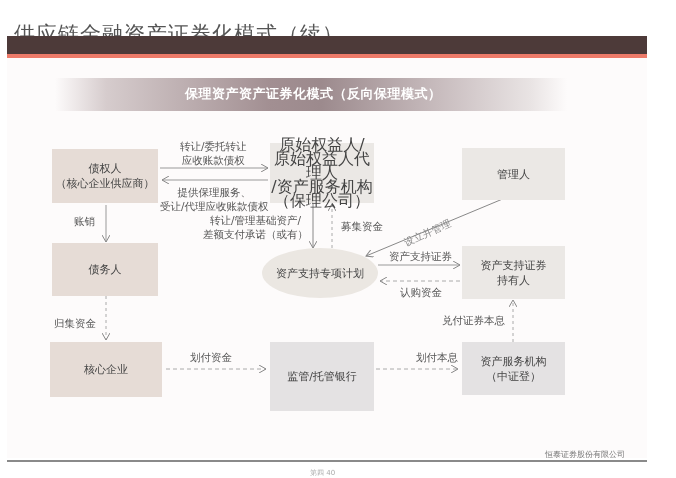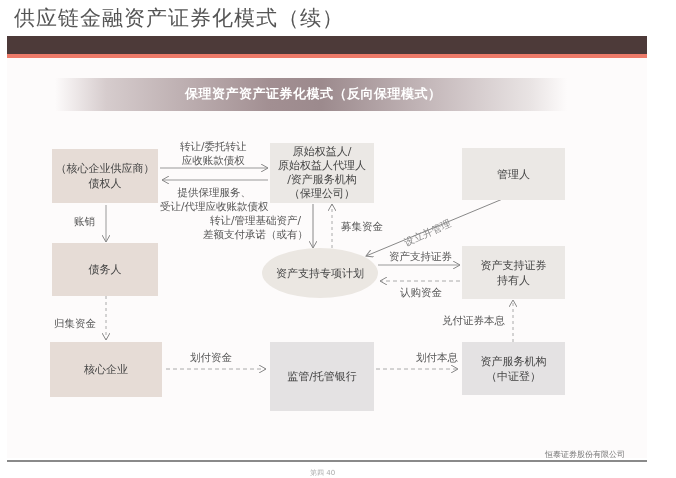--- a/index.html
+++ b/index.html
@@ -1,18 +1,18 @@
 <!DOCTYPE html>
 <html><head>
   <meta charset="utf-8">
   <style>
     html, body { margin: 0; padding: 0; background: #ffffff; }
     body { width: 676px; height: 478px; position: relative; overflow: hidden;
            font-family: "DejaVu Sans", sans-serif; color: #444; }
-    .page-title { position: absolute; left: 14px; top: 4px; font-size: 21px; color: #555; letter-spacing: 1px; white-space: nowrap; }
+    .page-title { position: absolute; left: 14px; top: 20px; font-size: 21px; color: #555; letter-spacing: 1px; white-space: nowrap; }
     .top-bar { position: absolute; left: 7px; top: 36px; width: 640px; height: 18px; background: #4d3a39; }
     .top-bar-accent { position: absolute; left: 7px; top: 54px; width: 640px; height: 4px; background: #ec7a69; }
     .slide-bg { position: absolute; left: 7px; top: 58px; width: 640px; height: 400px; background: #fdfbfb; }
     .banner { position: absolute; left: 55px; top: 78px; width: 512px; height: 33px;
               background: linear-gradient(90deg, rgba(255,255,255,0) 0%, #d6cccd 10%, #a28f92 42%, #9c8a8d 52%, #c8bcbe 75%, #e9e4e4 93%, rgba(255,255,255,0) 100%); }
     .banner-text { position: absolute; left: 185px; top: 85px; font-size: 13px; font-weight: bold; color: #fff; white-space: nowrap; letter-spacing: 0.5px; }
     .box { position: absolute; display: flex; align-items: center; justify-content: center; text-align: center;
            font-size: 11px; line-height: 15px; color: #444; }
     .box.pink { background: #e6dcd6; }
     .box.grey { background: #ebe8e5; }
@@ -64,26 +64,26 @@
 
   <line x1="513" y1="342" x2="513" y2="300" stroke="#aaa" stroke-width="1" stroke-dasharray="3,3" marker-end="url(#ah)"></line>
 
   <line x1="166" y1="369" x2="266" y2="369" stroke="#aaa" stroke-width="1" stroke-dasharray="4,3" marker-end="url(#ah)"></line>
 
   <line x1="376" y1="369" x2="458" y2="369" stroke="#aaa" stroke-width="1" stroke-dasharray="4,3" marker-end="url(#ah)"></line>
 </svg>
 
 <div class="box pink" style="left:52px;top:149px;width:106px;height:54px;">
   <div>
+    <div>债权人</div>
     <div>（核心企业供应商）</div>
-    <div>债权人</div>
   </div>
 </div>
 
-<div class="box grey" style="left:270px;top:143px;width:104px;height:60px;font-size:11px;line-height:14px;">
+<div class="box grey" style="left:270px;top:143px;width:104px;height:60px;font-size:16px;line-height:14px;">
   <div>
     <div>原始权益人/</div>
     <div>原始权益人代理人</div>
     <div>/资产服务机构</div>
     <div>（保理公司）</div>
   </div>
 </div>
 
 <div class="box grey" style="left:462px;top:148px;width:103px;height:52px;">
   <div>管理人</div>

